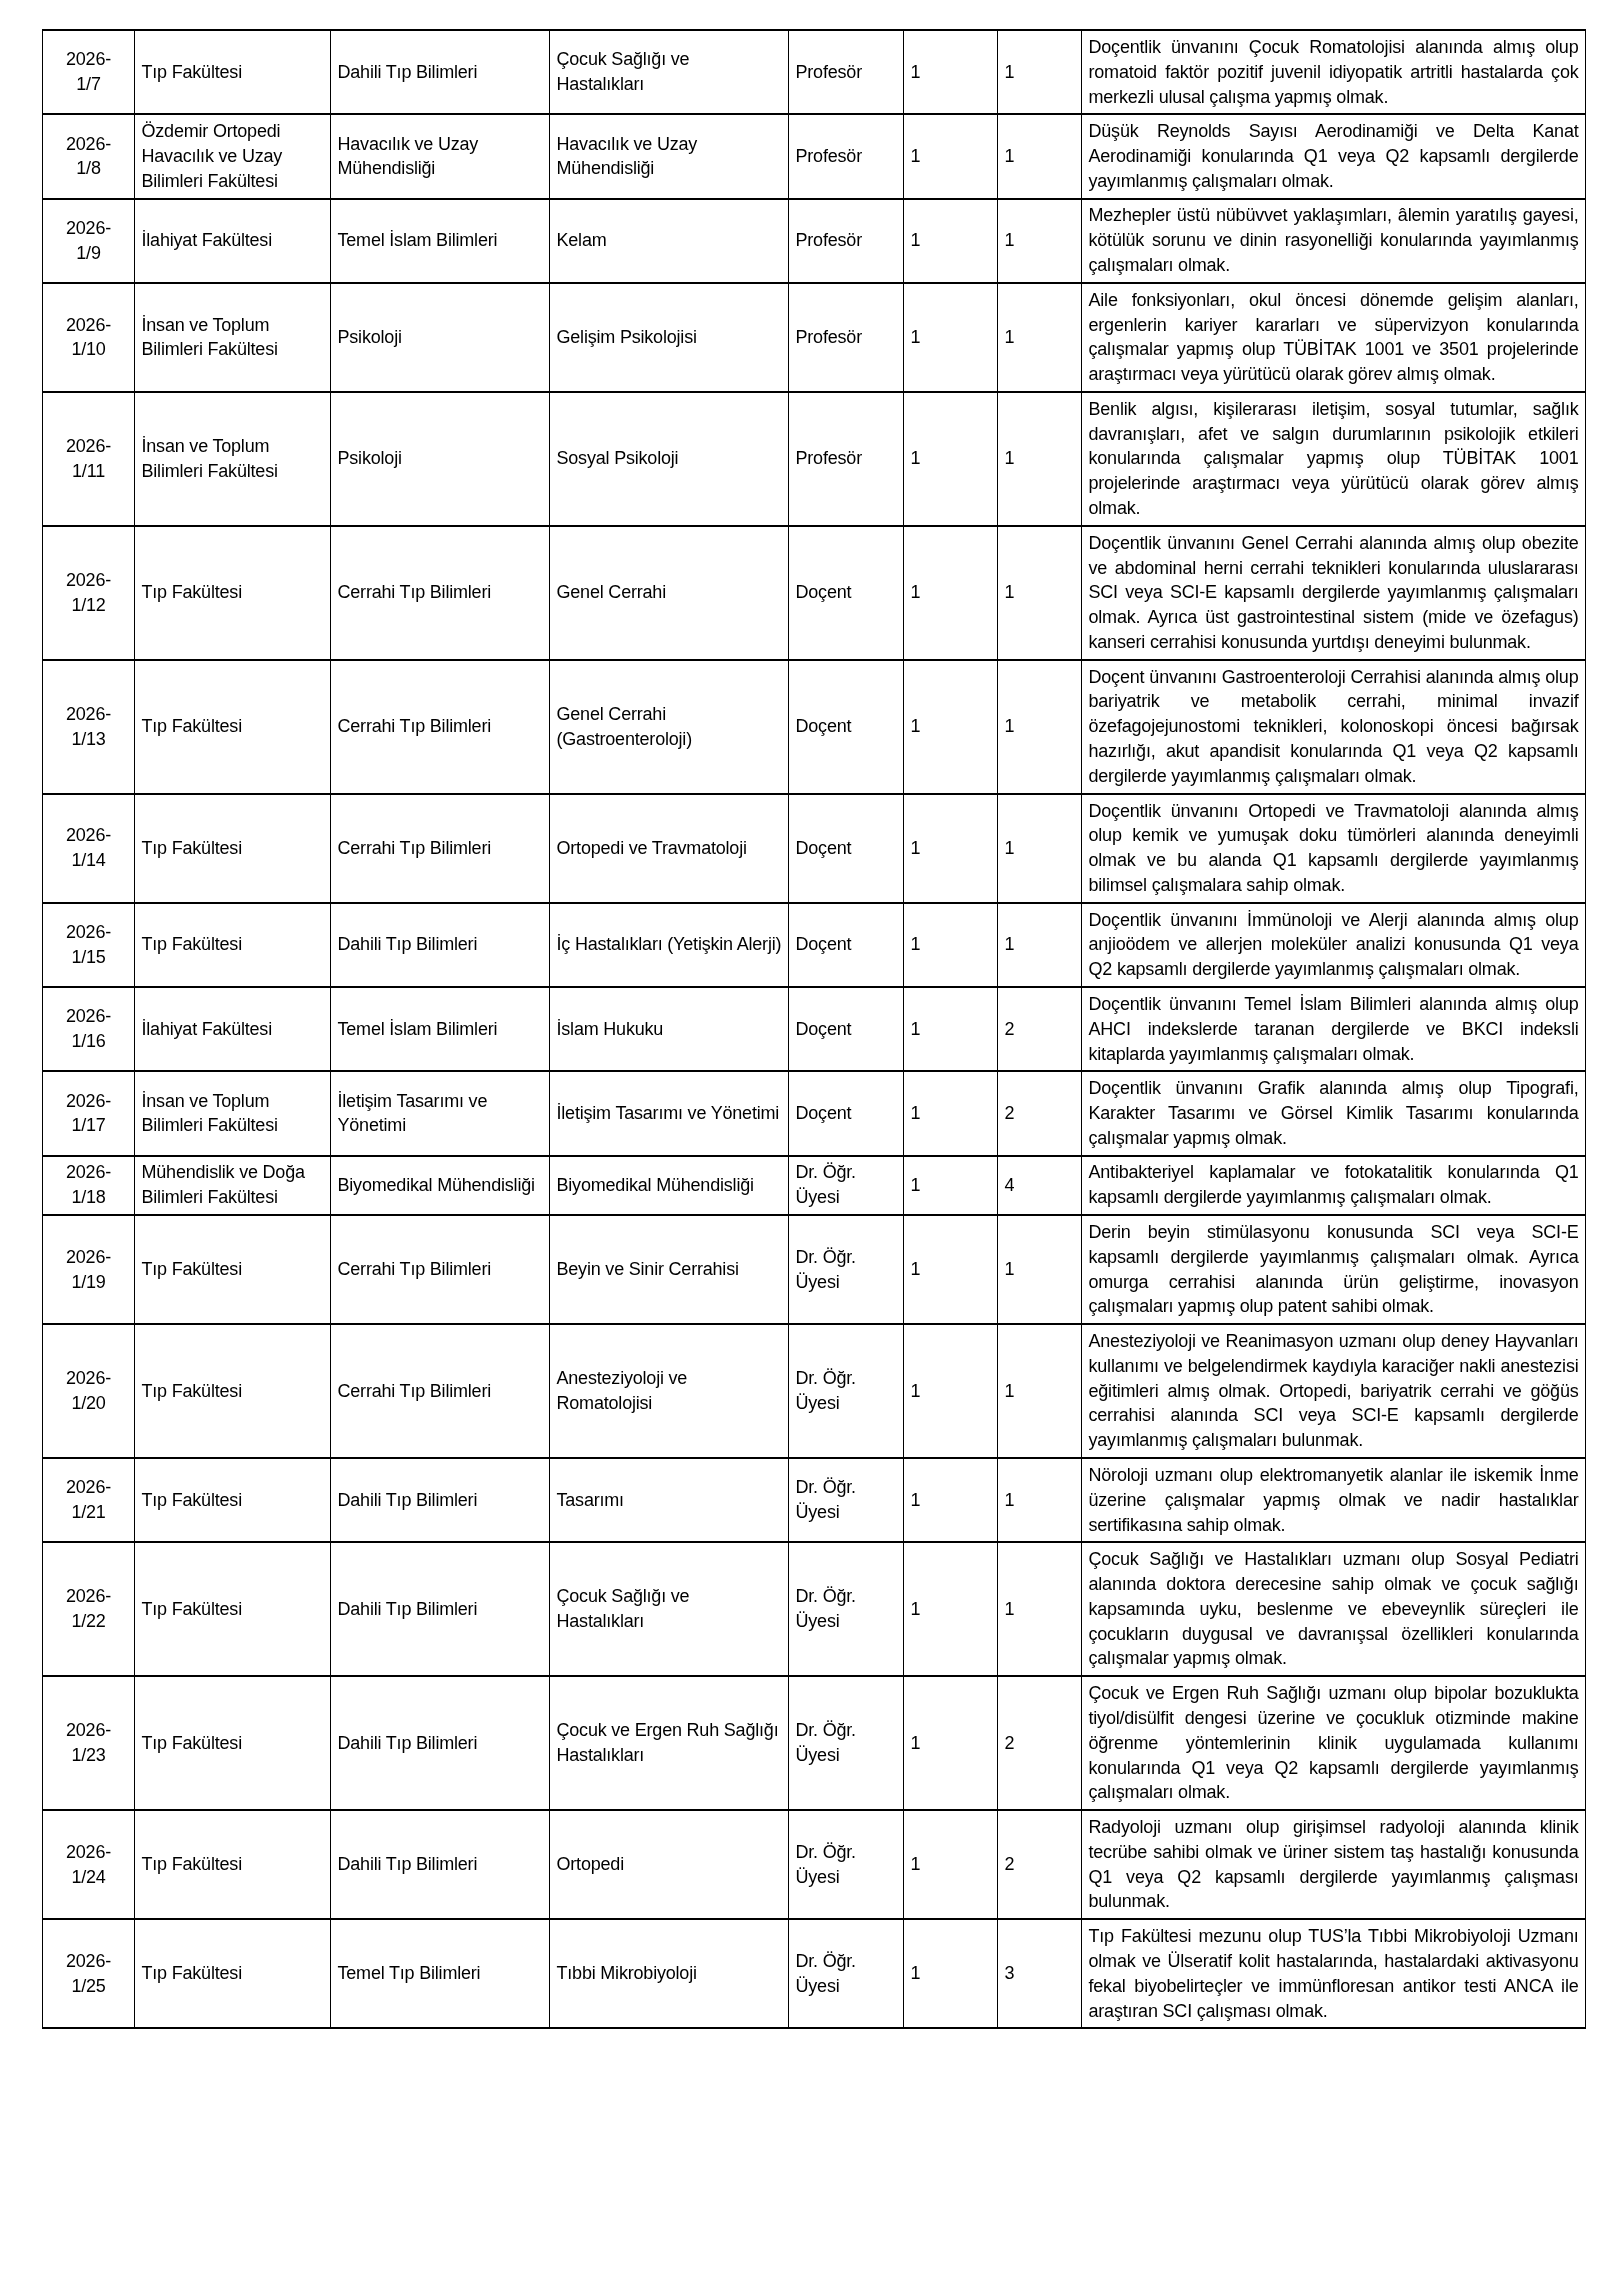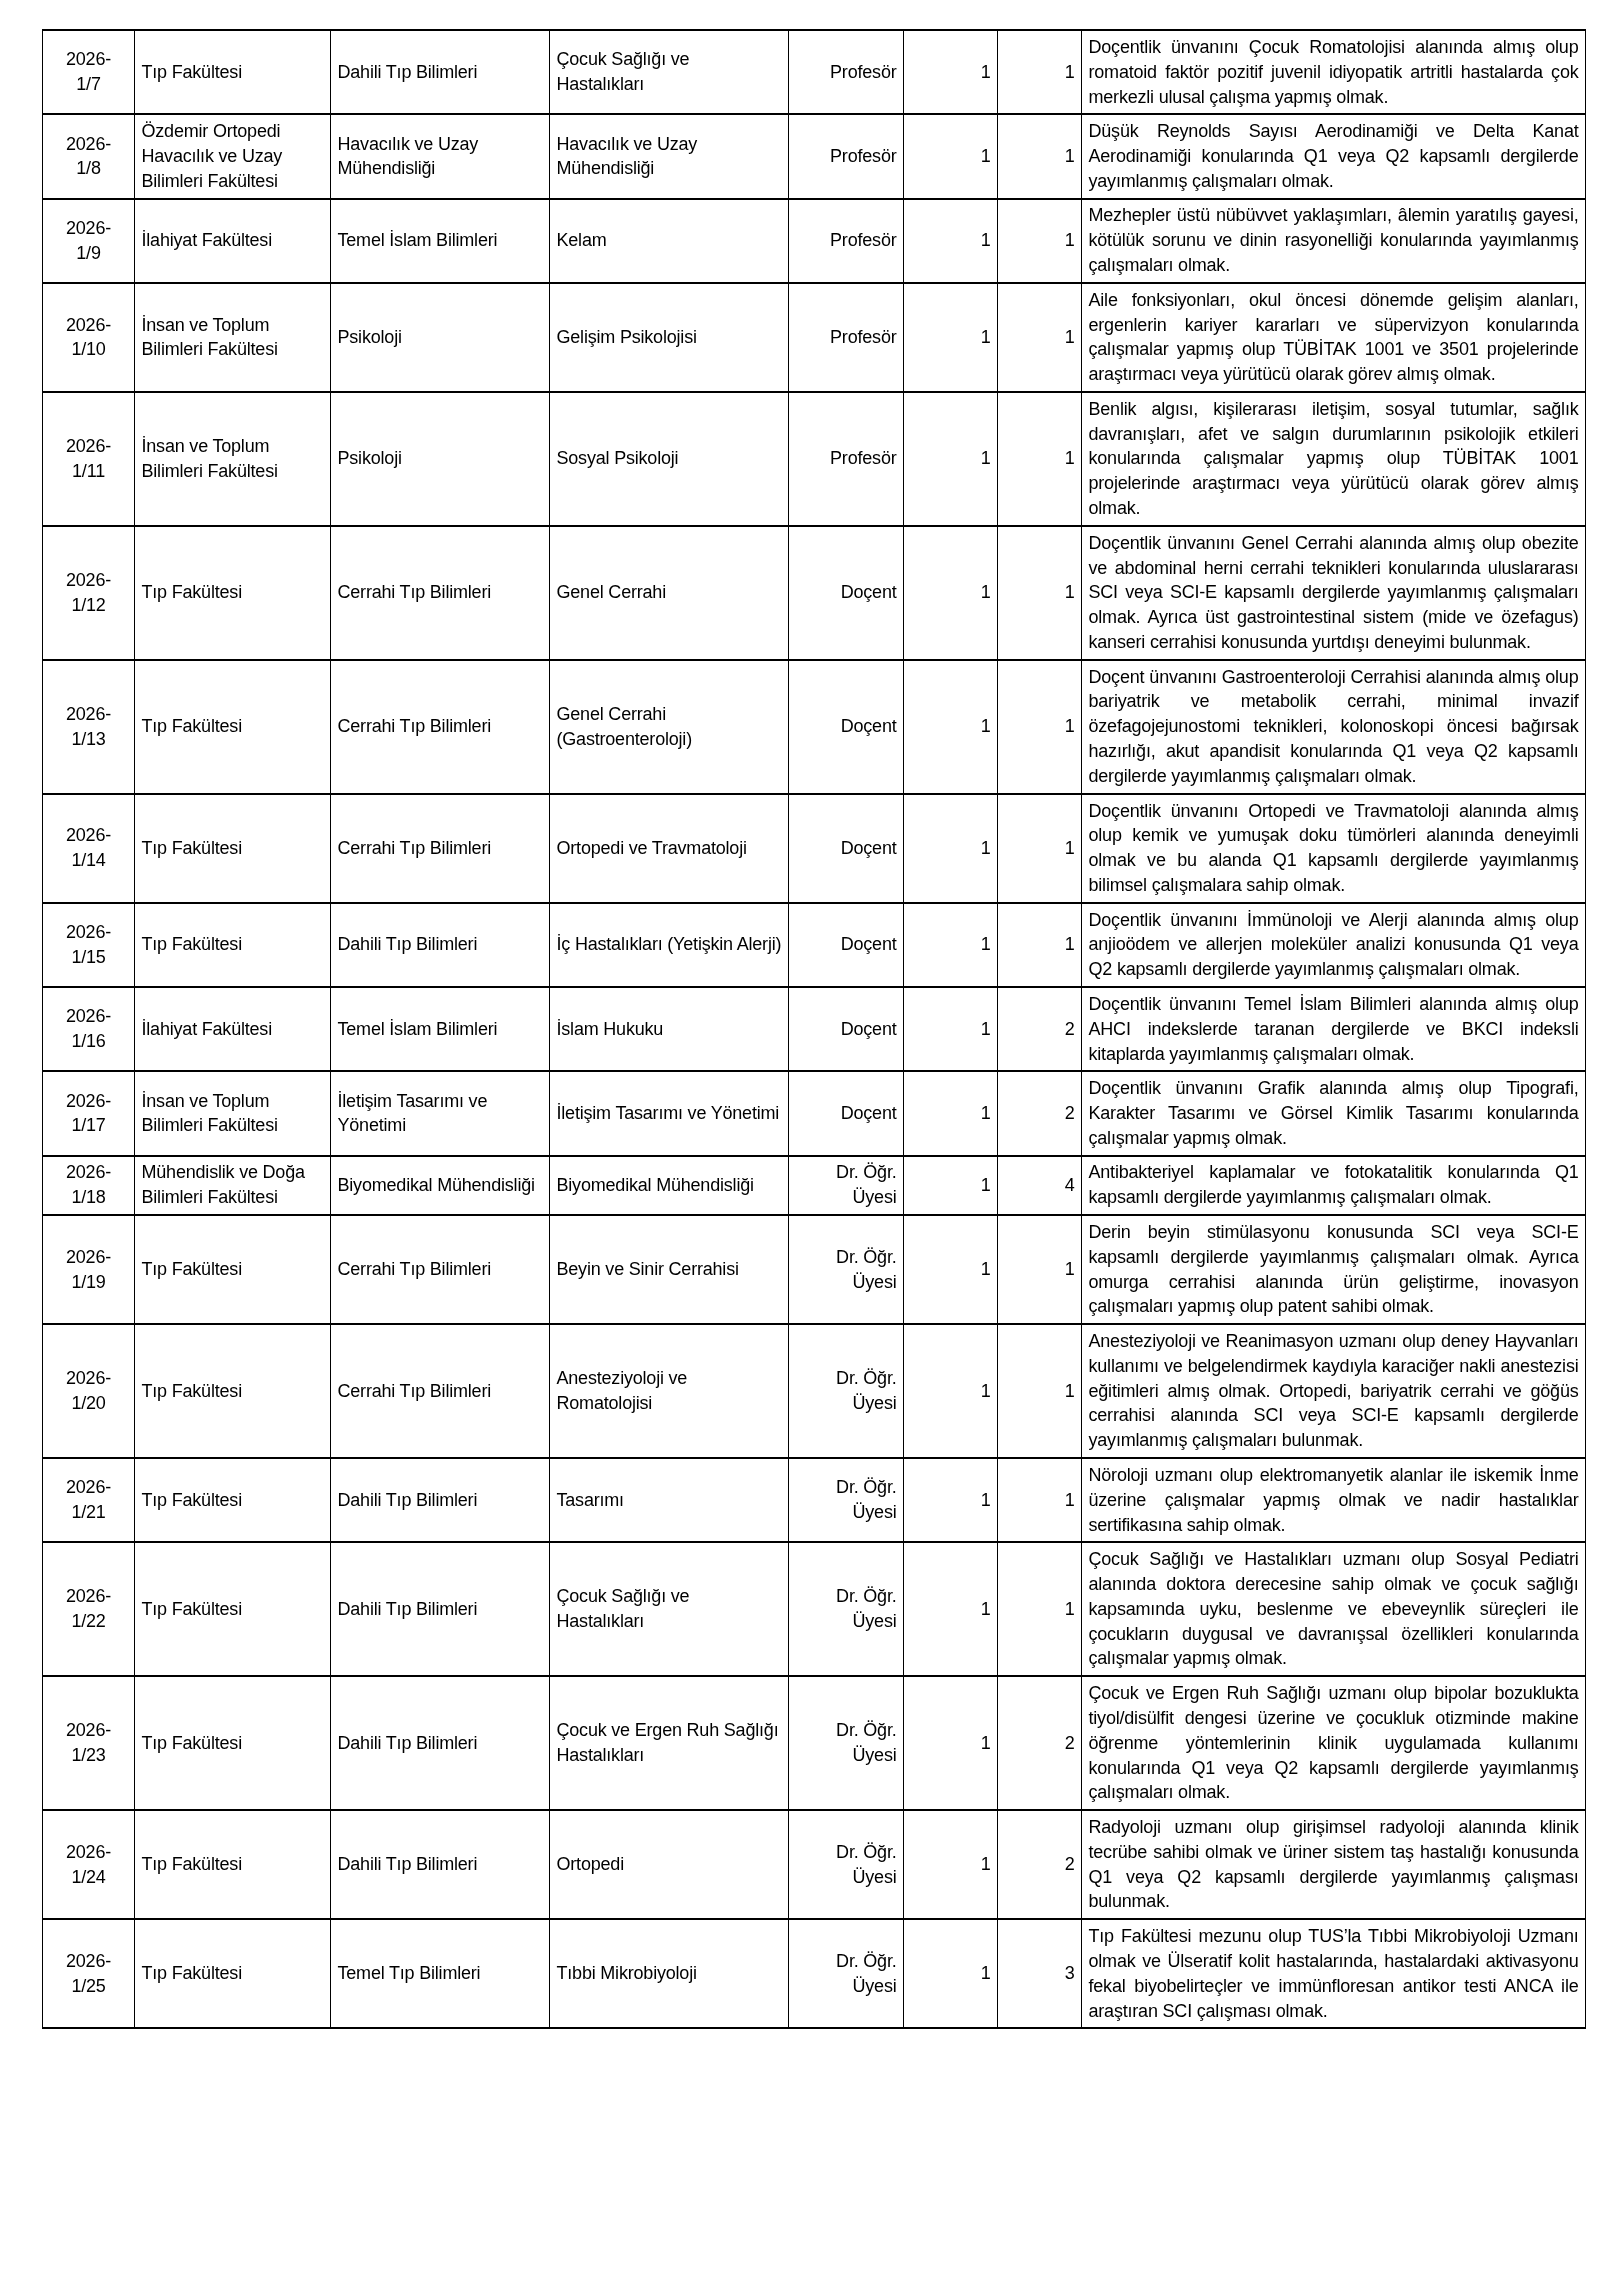--- a/index.html
+++ b/index.html
@@ -39,21 +39,21 @@
     border-bottom: 2.6px solid #000000;
   }
   td.c-no {
     text-align: center;
     white-space: pre-line;
   }
   td.c-fak, td.c-bol, td.c-abd {
     text-align: left;
   }
   td.c-unv, td.c-der, td.c-adt {
-    text-align: right;
+    text-align: left;
   }
   td.c-ack {
     text-align: justify;
     text-justify: inter-word;
     padding: 5.2px 9.2px;
     margin-top: 23px;
   }
 </style>
 </head>
 <body>

